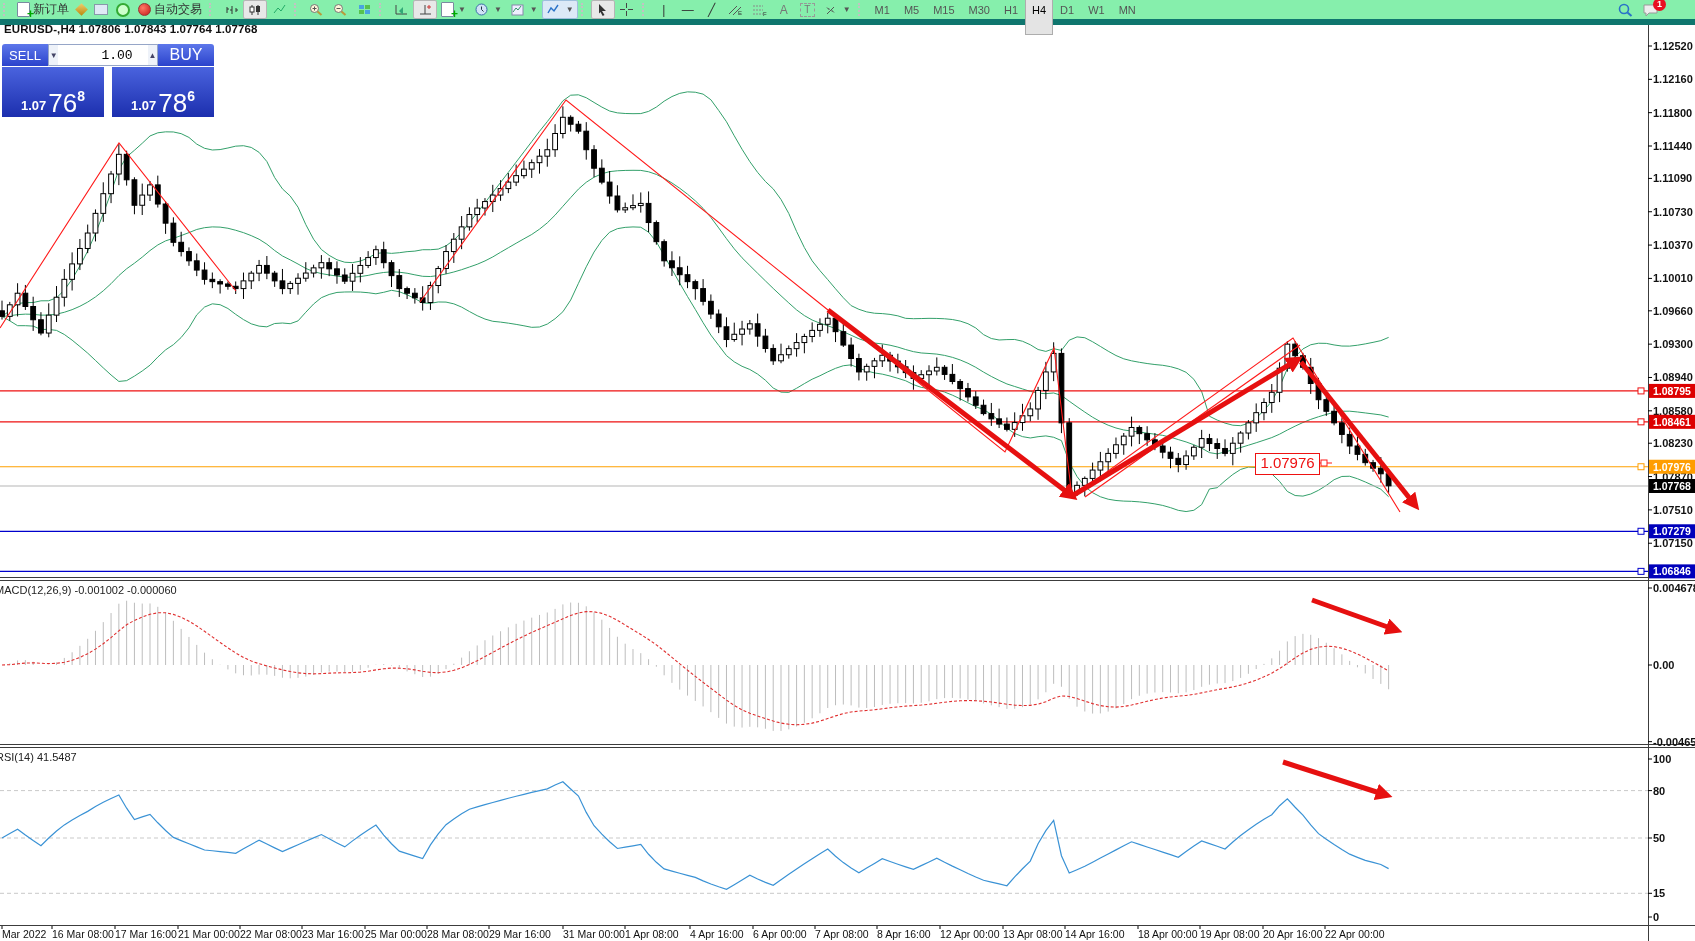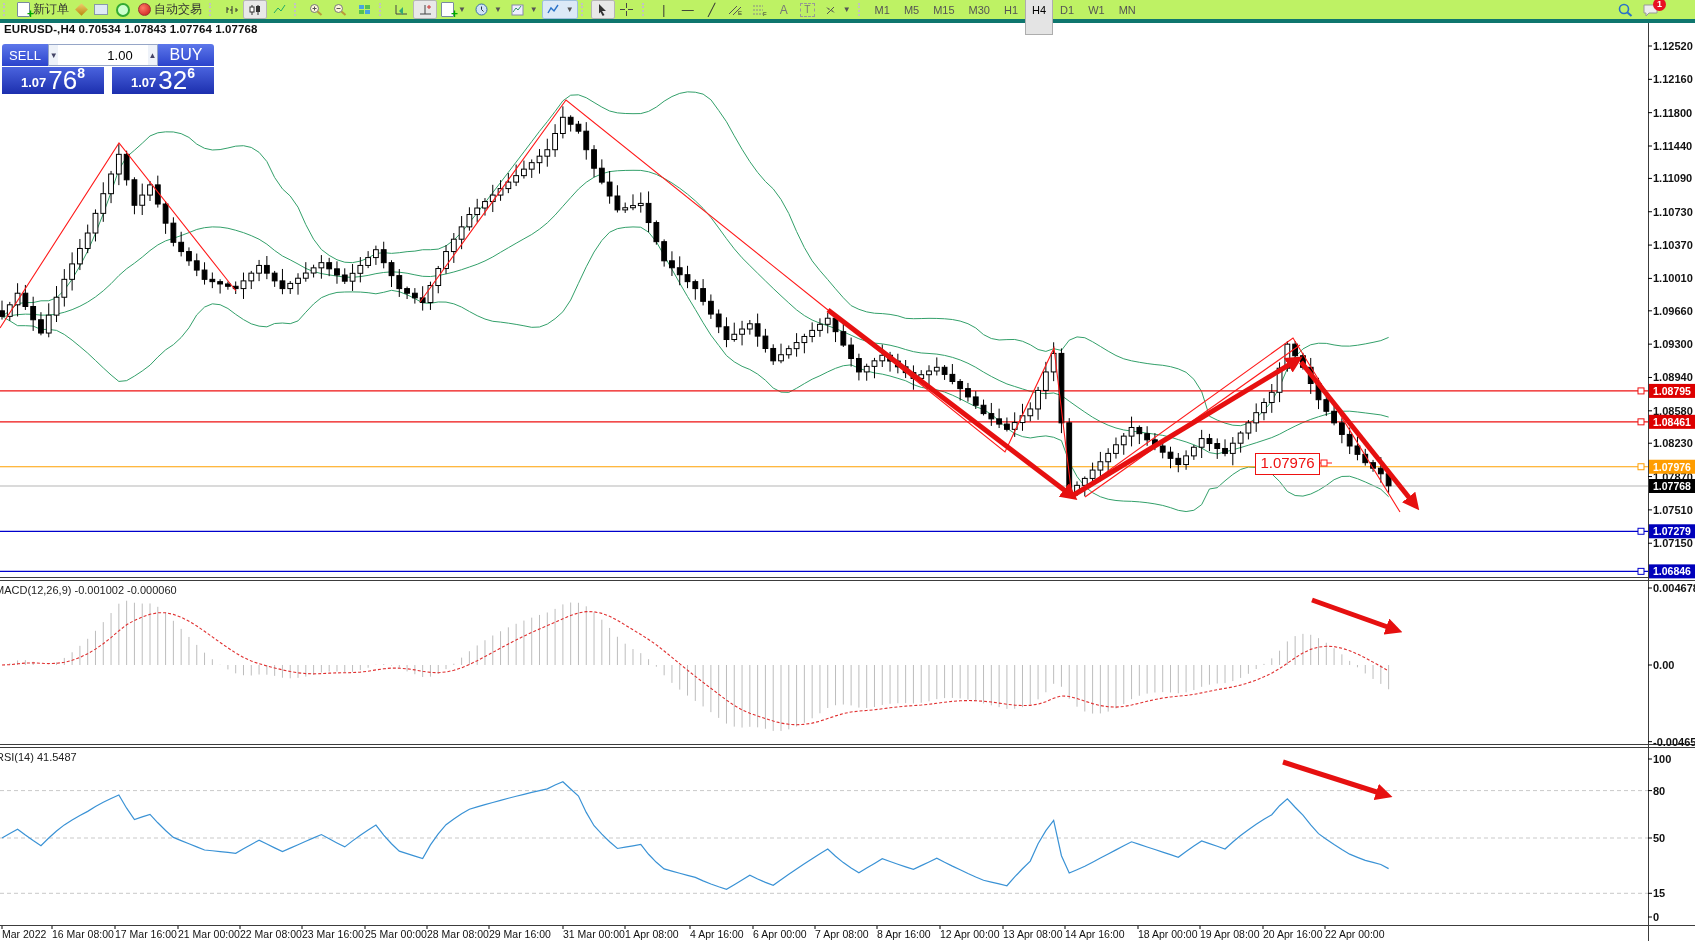--- a/index.html
+++ b/index.html
@@ -1,20 +1,20 @@
 <!DOCTYPE html>
 <html><head>
 <meta charset="utf-8">
 <style>
   html,body{margin:0;padding:0}
   body{width:1695px;height:941px;position:relative;overflow:hidden;background:#fff;
        font-family:"Liberation Sans",sans-serif;-webkit-font-smoothing:antialiased}
   
-  .toolbar{position:absolute;top:0;left:0;width:1695px;height:19px;background:#bef264;
-           border-bottom:4px solid #0f766e;display:flex;align-items:center;font-size:12px;color:#333;z-index:10}
+  .toolbar{position:absolute;top:0;left:0;width:1695px;height:19px;background:#86efac;
+           border-bottom:6px solid #0f766e;display:flex;align-items:center;font-size:12px;color:#333;z-index:10}
   .grip{width:4px;height:13px;border-left:2px dotted #c2c2c2;margin:0 4px 0 3px}
   .tb-btn{height:17px;display:flex;align-items:center;gap:3px;padding:0 3px;border:1px solid transparent;border-radius:2px;cursor:default;white-space:nowrap}
   .tb-btn.active{background:#dce9f7;border-color:#9ebfdd}
   .tb-btn.pressed{background:#e8e8e8;border-color:#b5b5b5}
   .caret{font-size:8px;color:#555;margin-left:1px}
   .tf-btn{height:16px;padding:16px 6px;font-size:11px;color:#555;display:flex;align-items:center;border:1px solid transparent}
   .tf-btn.active{background:#e4e4e4;border-color:#adadad;color:#000}
   .tb-right{margin-left:auto;margin-right:36px;display:flex;align-items:center;gap:10px}
   .icon16{width:16px;height:15px;display:inline-flex;align-items:center;justify-content:center;font-size:12px;line-height:1}
   .badge{position:absolute;top:-4px;right:-7px;background:#e81123;color:#fff;border-radius:7px;
@@ -32,23 +32,23 @@
   .overlay{position:absolute;z-index:5}
   .title{left:4px;top:23px;font-size:11.5px;font-weight:600;color:#111;letter-spacing:.1px}
   .legend{font-size:11px;color:#222}
   
   .ocp{left:2px;top:44px;width:212px}
   .ocp-row1{display:flex;height:22px;align-items:stretch}
   .blue{background:linear-gradient(#5d77ea,#2b43cc);color:#fff}
   .sell-btn{width:46px;display:flex;align-items:center;justify-content:center;font-size:13px;border-radius:3px 0 0 0;cursor:pointer}
   .volwrap{width:110px;display:flex;border:1px solid #96a6c8;background:#fff;box-sizing:border-box}
   .spin{width:17px;display:flex;align-items:center;justify-content:center;background:#eef2f9;color:#446;font-size:8px;cursor:pointer}
-  .vol-input{width:100%;border:none;outline:none;text-align:right;font-size:13px;font-family:Liberation Sans, sans-serif;padding:0 15px}
+  .vol-input{width:100%;border:none;outline:none;text-align:right;font-size:13px;font-family:Liberation Mono, monospace;padding:0 15px}
   .buy-btn{flex:1;display:flex;align-items:center;justify-content:center;font-size:16px;border-radius:0 3px 0 0;cursor:pointer}
-  .ocp-row2{display:flex;height:27px;margin-top:1px;gap:8px}
+  .ocp-row2{display:flex;height:50px;margin-top:1px;gap:8px}
   .price-box{flex:1;display:flex;align-items:flex-end;justify-content:center;cursor:pointer;background:linear-gradient(#4a63de,#1c2fae);color:#fff;padding:0 2px}
   .pp{font-size:13px;font-weight:700;margin:0 2px 4px 0}
   .pbig{font-size:26px;line-height:27px;font-weight:400}
   .psup{font-size:14px;font-weight:700;margin-bottom:13px}
   .callout{border:1px solid #ee1111;color:#ee1111;background:#fff;text-align:center;font-size:15px;line-height:18px}
 </style>
 </head>
 <body>
 
 <div class="toolbar">
@@ -938,41 +938,41 @@
     <line x1="1138" y1="926" x2="1138" y2="929" stroke="#000"></line>
     <text x="1138" y="938" font-family="Liberation Sans, sans-serif" font-size="10.5" font-weight="400" fill="#111">18 Apr 00:00</text>
     <line x1="1200" y1="926" x2="1200" y2="929" stroke="#000"></line>
     <text x="1200" y="938" font-family="Liberation Sans, sans-serif" font-size="10.5" font-weight="400" fill="#111">19 Apr 08:00</text>
     <line x1="1263" y1="926" x2="1263" y2="929" stroke="#000"></line>
     <text x="1263" y="938" font-family="Liberation Sans, sans-serif" font-size="10.5" font-weight="400" fill="#111">20 Apr 16:00</text>
     <line x1="1325" y1="926" x2="1325" y2="929" stroke="#000"></line>
     <text x="1325" y="938" font-family="Liberation Sans, sans-serif" font-size="10.5" font-weight="400" fill="#111">22 Apr 00:00</text>
   </svg>
 
-<div class="overlay title">EURUSD-,H4  0.70534 1.07843 1.07764 1.07768</div>
+<div class="overlay title">EURUSD-,H4  1.07806 1.07843 1.07764 1.07768</div>
 
 <div class="overlay ocp">
   <div class="ocp-row1">
     <div class="sell-btn blue">SELL</div>
     <div class="volwrap">
       <div class="spin">▼</div>
       <input class="vol-input" value="1.00" style="">
       <div class="spin">▲</div>
     </div>
     <div class="buy-btn blue">BUY</div>
   </div>
   <div class="ocp-row2">
     <div class="price-box">
       <span class="pp">1.07</span>
       <span class="pbig">76</span>
       <span class="psup">8</span>
     </div>
     <div class="price-box">
       <span class="pp">1.07</span>
-      <span class="pbig">32</span>
+      <span class="pbig">78</span>
       <span class="psup">6</span>
     </div>
   </div>
 </div>
 
 <div class="overlay legend" style="left:-5px;top:584px">MACD(12,26,9) -0.001002 -0.000060</div>
 <div class="overlay legend" style="left:-4px;top:751px">RSI(14) 41.5487</div>
 <div class="overlay callout" style="left:1255px;top:453px;width:63px;height:20px">1.07976</div>
 
 </body></html>

